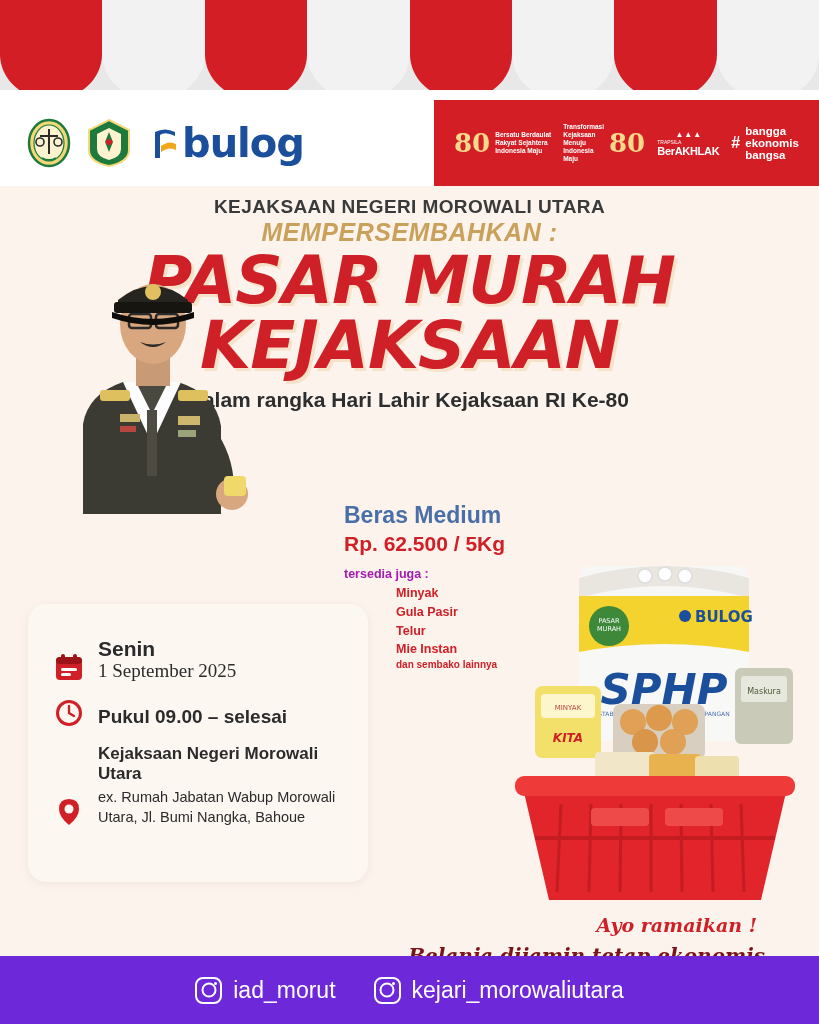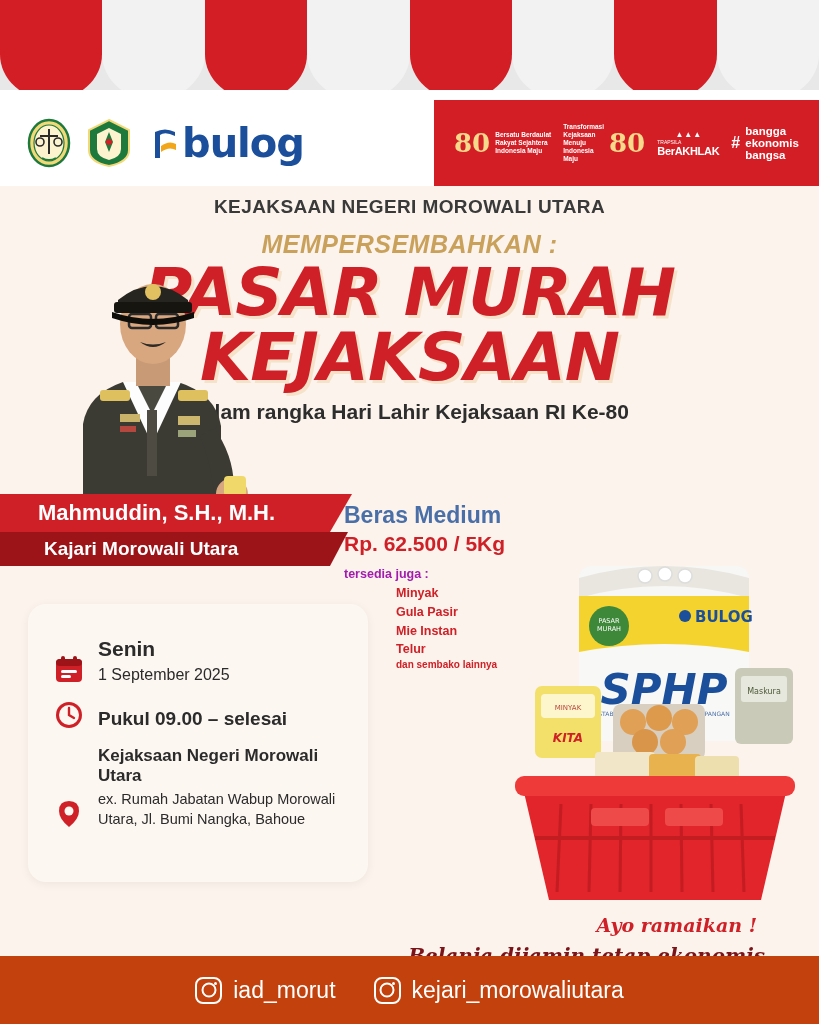--- a/index.html
+++ b/index.html
@@ -38,21 +38,21 @@
   .redbar .tiny { font-size: 6.5px; line-height: 1.25; font-weight: bold; }
   .redbar .berakhlak { font-size: 11px; font-weight: bold; letter-spacing: -0.3px; }
   .redbar .berakhlak small { display: block; font-size: 5px; font-weight: normal; letter-spacing: 0; }
   .redbar .bangga { font-size: 11.5px; font-weight: bold; line-height: 1.05; }
   .redbar .hashtag { font-size: 16px; font-weight: bold; }
   .pin-row { display: flex; gap: 1px; justify-content: center; font-size: 8px; }
 
   
   .head { position: absolute; top: 196px; left: 0; width: 819px; text-align: center; }
   .head .kn { font-size: 19px; font-weight: bold; color: #3a3a3a; letter-spacing: 0.4px; }
-  .head .mp { margin-top: 12px; font-size: 25px; font-weight: bold; font-style: italic; color: #c9a15a; letter-spacing: 0.5px; }
+  .head .mp { font-size: 25px; font-weight: bold; font-style: italic; color: #c9a15a; letter-spacing: 0.5px; }
   .bigtitle { margin-top: 2px; }
   .bigtitle div {
     font-family: "DejaVu Sans", sans-serif;
     font-size: 66px; font-weight: bold; font-style: italic;
     color: #cf2027; letter-spacing: -1px; line-height: 0.98;
     text-shadow: 3px 3px 0 #f6e2c9;
   }
   .head .sub { margin-top: 10px; font-size: 21px; font-weight: bold; color: #2d2d2d; }
 
   
@@ -70,34 +70,34 @@
   .price .p3 { font-size: 12.5px; color: #a21caf; margin-top: 11px; font-weight: bold; }
   .price ul { list-style: none; margin-top: 3px; }
   .price li { font-size: 12.5px; color: #cf2027; font-weight: bold; line-height: 1.5; padding-left: 52px; }
   .price .p4 { font-size: 10px; color: #cf2027; font-weight: bold; padding-left: 52px; }
 
   
   .card { position: absolute; left: 28px; top: 604px; width: 340px; height: 278px; background: #fdf7f2; border-radius: 18px; box-shadow: 0 2px 10px rgba(0,0,0,0.06); padding: 34px 26px; }
   .inforow { display: flex; align-items: flex-end; gap: 14px; margin-bottom: 16px; }
   .ic { width: 30px; height: 30px; flex: 0 0 30px; }
   .info-t1 { font-size: 21px; font-weight: bold; color: #2b2b2b; line-height: 1.05; }
-  .info-t2 { font-size: 16px; color: #2b2b2b; margin-top: 6px; }
+  .info-t2 { font-size: 19px; color: #2b2b2b; margin-top: 0; font-family: Liberation Serif, serif; }
   .info-t3 { font-size: 19px; font-weight: bold; color: #2b2b2b; }
   .info-t4 { font-size: 17px; font-weight: bold; color: #2b2b2b; }
   .info-t5 { font-size: 14.5px; color: #2b2b2b; line-height: 1.35; margin-top: 4px; }
 
   
   .basket { position: absolute; right: 20px; bottom: 118px; width: 300px; height: 350px; }
 
   
   .tag1 { position: absolute; right: 62px; bottom: 88px; font-size: 19px; font-style: italic; font-weight: bold; color: #cf2027; font-family: "DejaVu Serif", serif; text-align: right; }
   .tag2 { position: absolute; right: 54px; bottom: 56px; font-size: 20px; font-style: italic; font-weight: bold; color: #7a1418; font-family: "DejaVu Serif", serif; }
 
   
-  .footer { position: absolute; left: 0; bottom: 0; width: 819px; height: 68px; background: #c2410c; display: flex; align-items: center; justify-content: center; gap: 38px; }
+  .footer { position: absolute; left: 0; bottom: 0; width: 819px; height: 68px; background: #6d28d9; display: flex; align-items: center; justify-content: center; gap: 38px; }
   .fitem { display: flex; align-items: center; gap: 11px; color: #fff; font-size: 23px; }
   .ig { width: 27px; height: 27px; border: 2.6px solid #fff; border-radius: 8px; position: relative; flex: 0 0 27px; }
   .ig::before { content: ""; position: absolute; left: 50%; top: 50%; transform: translate(-50%,-50%); width: 11px; height: 11px; border: 2.4px solid #fff; border-radius: 50%; }
   .ig::after { content: ""; position: absolute; right: 3.5px; top: 3.5px; width: 3.2px; height: 3.2px; background: #fff; border-radius: 50%; }
 </style>
 </head>
 <body>
 
 <div class="poster">
 
@@ -223,34 +223,30 @@
       <rect x="92" y="212" width="16" height="6" fill="#b6473f"></rect>
       <rect x="150" y="202" width="22" height="9" fill="#cdb76e"></rect>
       <rect x="150" y="216" width="18" height="7" fill="#9aa37a"></rect>
 
       <path d="M186 214 Q205 240 206 272 L186 278 Q182 246 172 222 Z" fill="#3b3a33"></path>
       <circle cx="204" cy="280" r="16" fill="#d8a77f"></circle>
       <rect x="196" y="262" width="22" height="20" rx="4" fill="#f0d96a"></rect>
     </svg>
   </div>
 
-  <div class="namebanner">
-    <div class="nb-row1">Mahmuddin, S.H., M.H.</div>
-    <div class="nb-row2">Kajari Morowali Utara</div>
-  </div>
 
   <div class="price">
     <div class="p1">Beras Medium</div>
     <div class="p2">Rp. 62.500 / 5Kg</div>
     <div class="p3">tersedia juga :</div>
     <ul>
       <li>Minyak</li>
       <li>Gula Pasir</li>
+      <li>Telur</li>
       <li>Mie Instan</li>
-      <li>Telur</li>
     </ul>
     <div class="p4">dan sembako lainnya</div>
   </div>
 
   <div class="card">
     <div class="inforow">
       <div class="ic">
         <svg width="30" height="30" viewBox="0 0 30 30">
           <rect x="2" y="5" width="26" height="23" rx="4" fill="#cf2027"></rect>
           <rect x="2" y="5" width="26" height="7" rx="4" fill="#9d1418"></rect>

